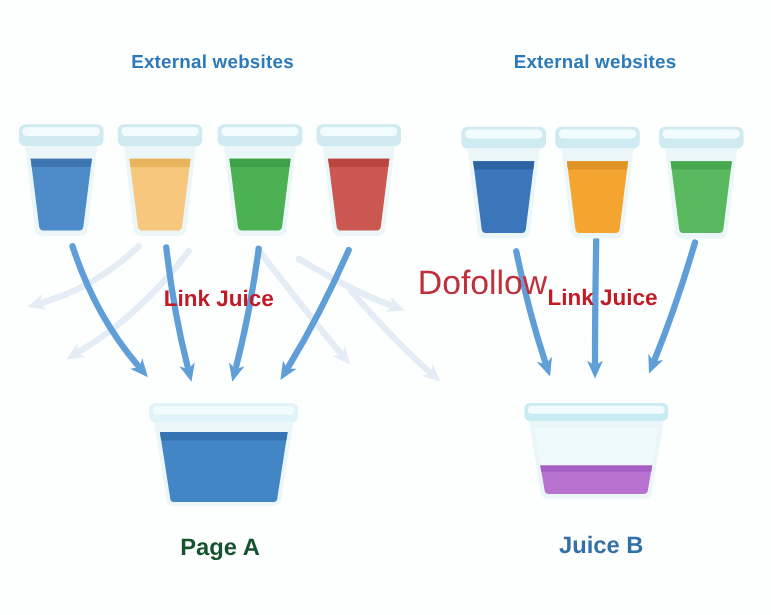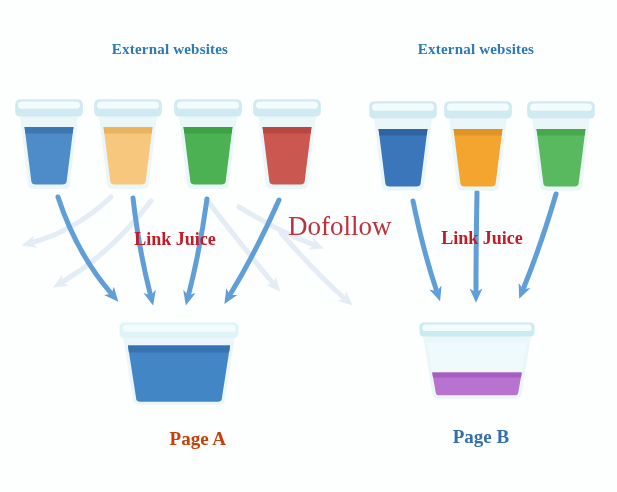--- a/index.html
+++ b/index.html
@@ -1,30 +1,29 @@
 <!DOCTYPE html>
 <html><head>
 <meta charset="utf-8">
 <style>
   html,body{margin:0;padding:0;}
   body{font-family:"Liberation Sans", sans-serif;}
   #canvas{
     position:relative;width:617px;height:492px;overflow:hidden;
     background:#fdfefe;
-    font-family:Liberation Serif, serif;
   }
   .abs{position:absolute;}
   .heading{
     font-size:15px;font-weight:bold;text-align:center;letter-spacing:.2px;
   }
   .red-label{
     font-weight:bold;font-size:18px;text-align:center;z-index:5;
   }
   .dofollow{
-    font-weight:normal;font-size:27px;text-align:left;z-index:5;
+    font-weight:normal;font-size:27px;text-align:center;z-index:5;margin-left:40px;
   }
   .page-label{
     font-size:19px;font-weight:bold;text-align:center;z-index:5;
   }
   .cup-small{width:72px;height:96px;z-index:3;}
   .cup-big{z-index:3;}
   .arrows{left:0;top:0;z-index:2;pointer-events:none;}
 </style>
 </head>
 <body>
@@ -133,16 +132,16 @@
 
   <svg class="abs cup-big" viewBox="0 0 160 112" preserveAspectRatio="none" style="left:418px;top:321px;width:118px;height:80px;">
     <rect x="2" y="2" width="156" height="20" rx="6" fill="#c9ecf2"></rect>
     <rect x="6" y="5" width="148" height="9" rx="4" fill="#f2fbfd"></rect>
     <path d="M7 22 L153 22 L140 104 Q139 109 132 109 L28 109 Q21 109 20 104 Z" fill="#eaf6f8"></path>
     <path d="M13 30 L147 30 L136 102 Q135.5 105 131 105 L29 105 Q24.5 105 24 102 Z" fill="#eefafc"></path>
     <path d="M19.3 72 L140.7 72 L136 100 Q135.5 104 131 104 L29 104 Q24.5 104 24 100 Z" fill="#b873d1"></path>
     <path d="M19.3 72 L140.7 72 L139.6 79 L20.4 79 Z" fill="#a75ec3"></path>
   </svg>
 
-  <div class="abs page-label" style="left: 126px; top: 428px; width: 100px; color: #c2410c; text-align: right;">Page A</div>
-  <div class="abs page-label" style="left: 431px; top: 426px; width: 100px; color: rgb(51, 111, 168);">Page B</div>
+  <div class="abs page-label" style="left: 126px; top: 428px; width: 100px; color: #14532d;">Page A</div>
+  <div class="abs page-label" style="left: 431px; top: 426px; width: 100px; color: rgb(51, 111, 168);">Juice B</div>
 
 </div>
 
 </body></html>

